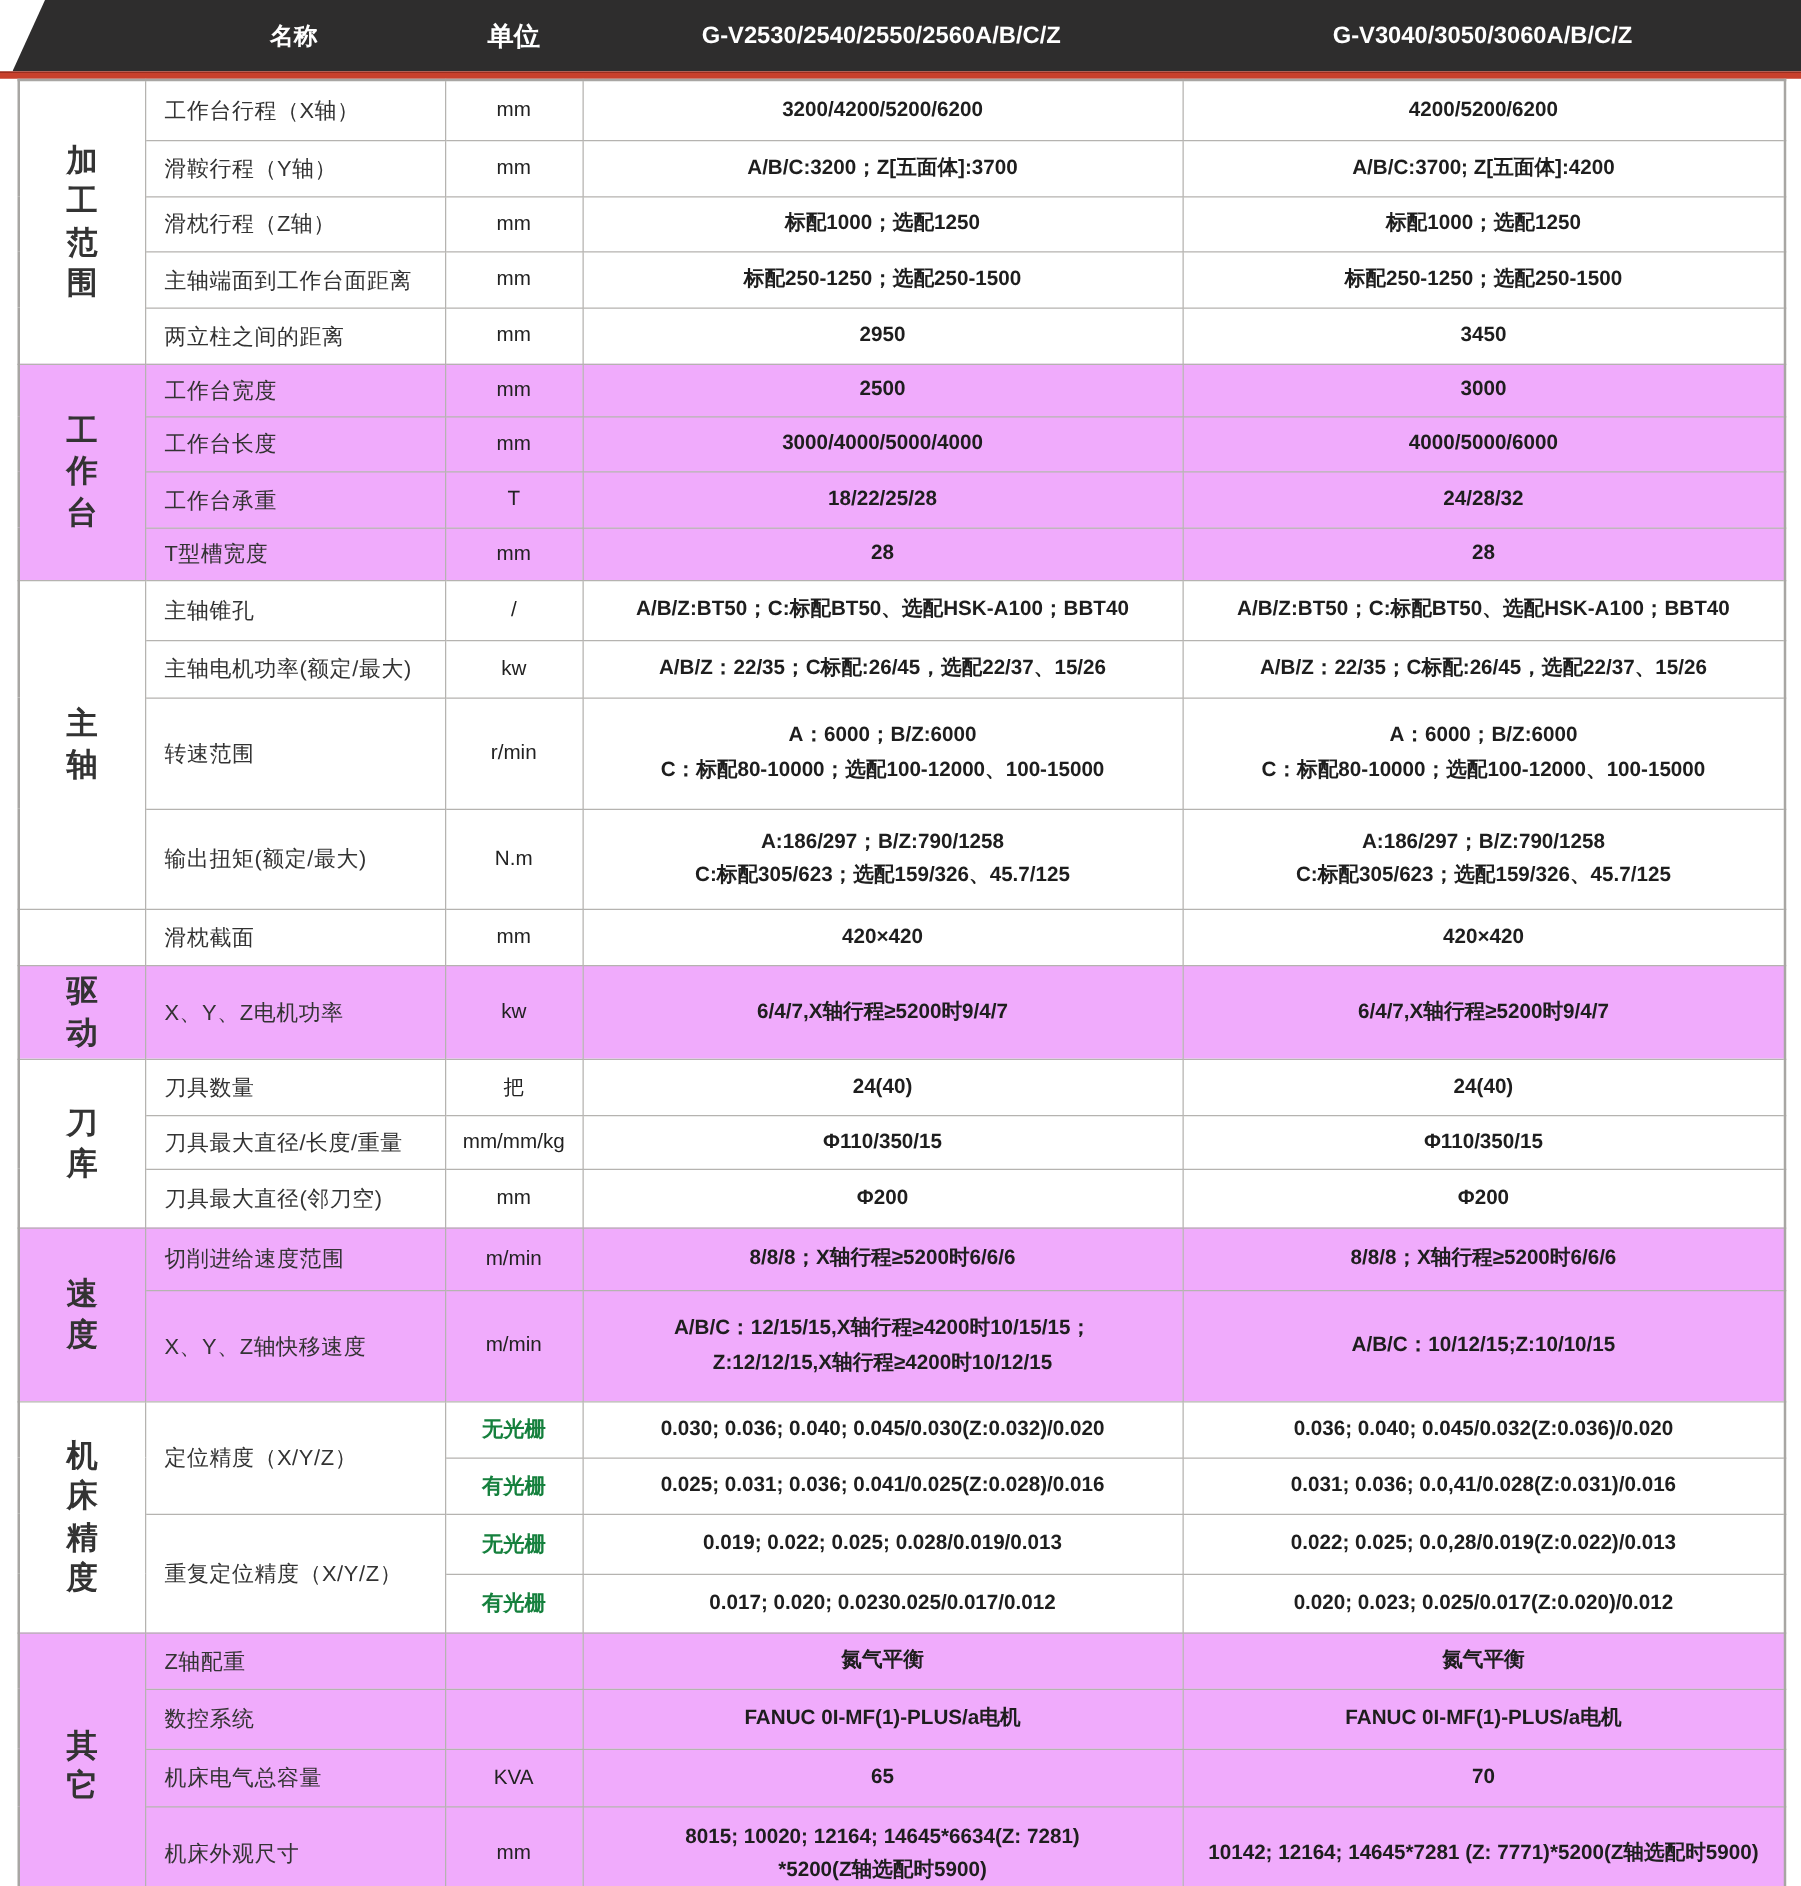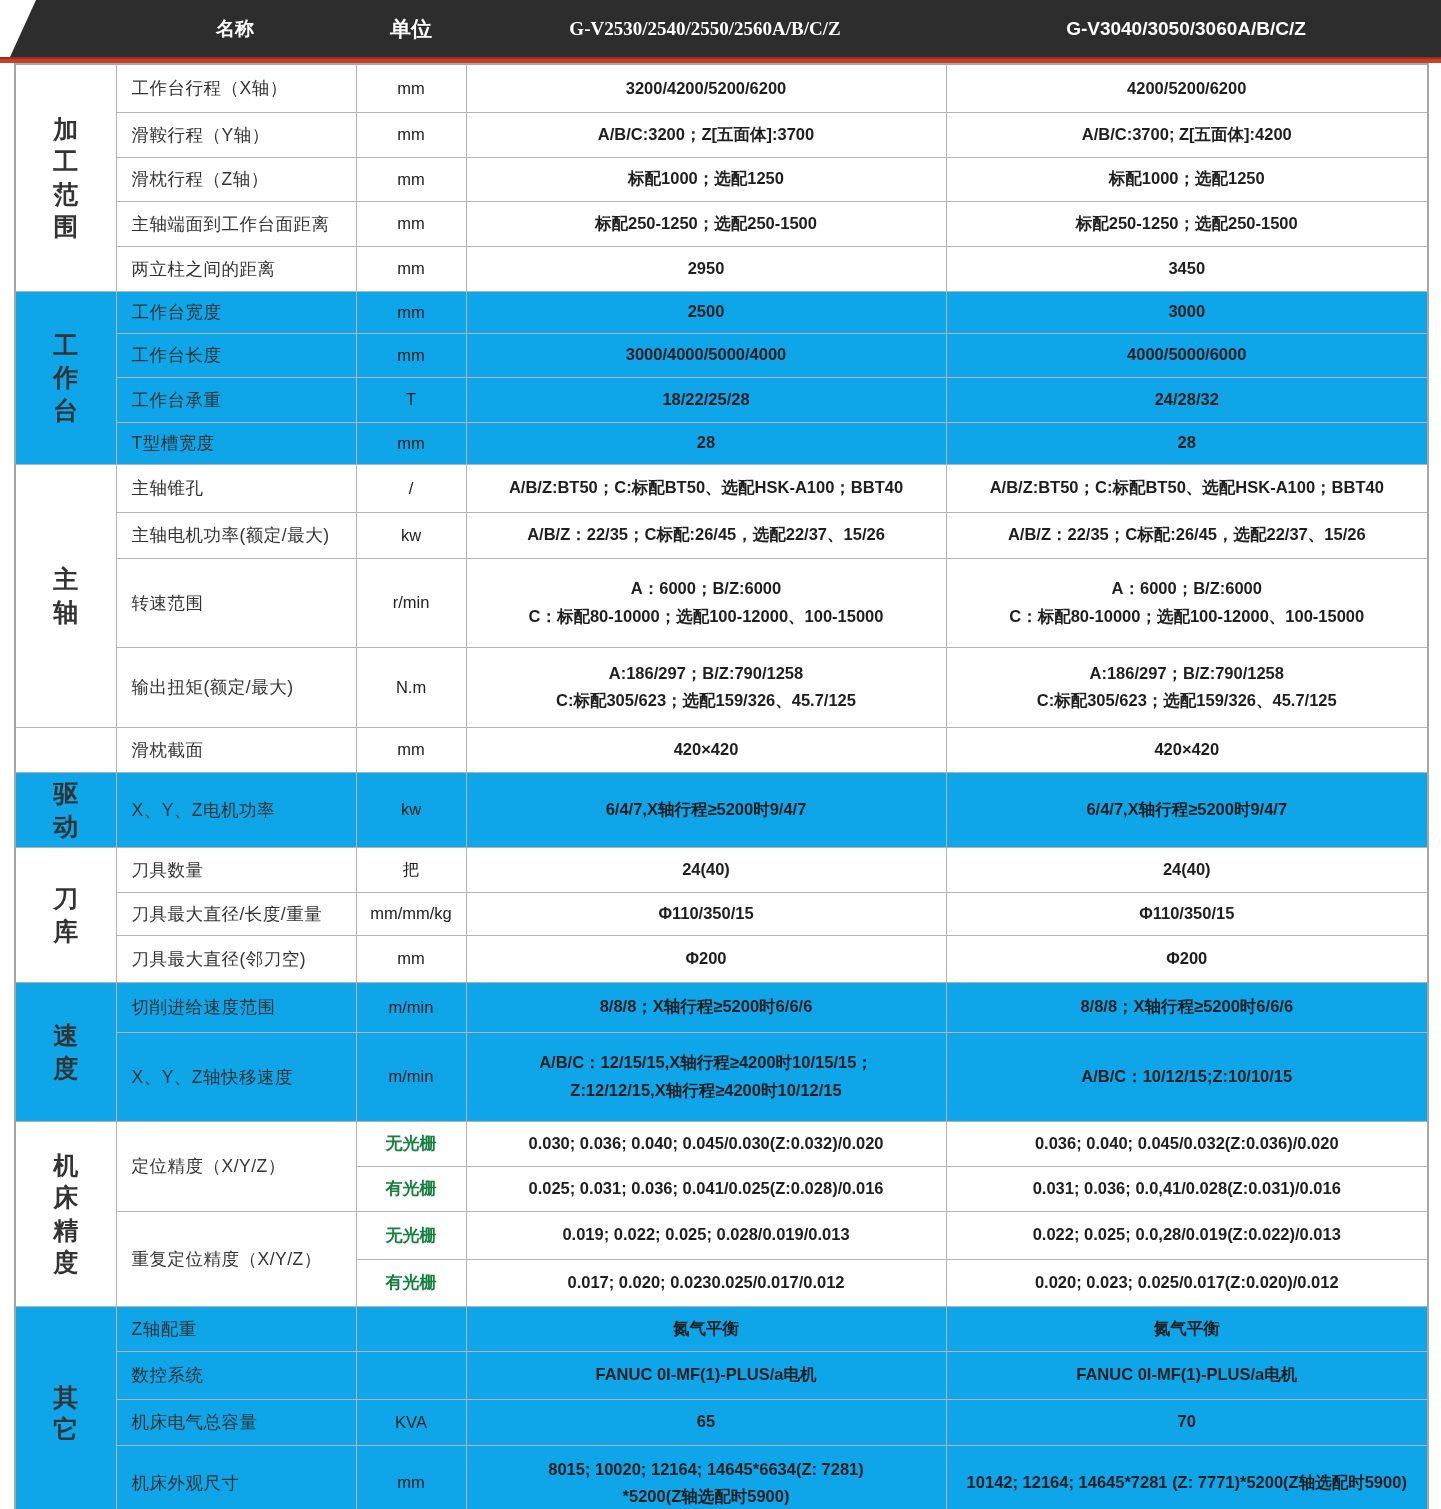--- a/index.html
+++ b/index.html
@@ -15,40 +15,40 @@
     position:absolute; inset:0;
     background:#2e2d2d;
     clip-path:polygon(36px 0, 100% 0, 100% 100%, 10px 100%);
   }
   .hdr span {
     position:absolute; top:50%; transform:translate(-50%,-50%);
     color:#ffffff; font-weight:bold; white-space:nowrap;
   }
   .hdr .h-name  { left:235px;  font-size:19px; }
   .hdr .h-unit  { left:411px;  font-size:21px; }
-  .hdr .h-m1    { left:705px;  font-size:19px;font-family:Liberation Serif, serif; }
+  .hdr .h-m1    { left:705px;  font-size:19px; }
   .hdr .h-m2    { left:1186px; font-size:19px; }
   .redline {
     width:1441px; height:6px;
     background:linear-gradient(#9e2d1e 0%, #9e2d1e 30%, #c8402c 30%, #c8402c 100%);
   }
   
   table.spec {
     margin-left:14px; width:1413px;
     border-collapse:collapse; table-layout:fixed;
     border:2px solid #a8a6a3;
   }
   col.c-g { width:101px; }
   col.c-n { width:240px; }
   col.c-u { width:110px; }
   col.c-1 { width:480px; }
   col.c-2 { width:482px; }
   td { border:1px solid #b5b3b0; vertical-align:middle; }
   tr.white td { background:#ffffff; }
-  tr.gray  td { background:#0ea5e9; }
+  tr.gray  td { background:#f0abfc; }
   td.g { text-align:center; }
   .vtext {
     width:1.3em; margin:0 auto;
     font-size:25px; font-weight:bold; line-height:1.3;
     color:#333; word-break:break-all; text-align:center;
   }
   td.n {
     padding-left:15px; font-weight:normal; font-size:17.5px; color:#333;
     letter-spacing:0.5px;
   }

